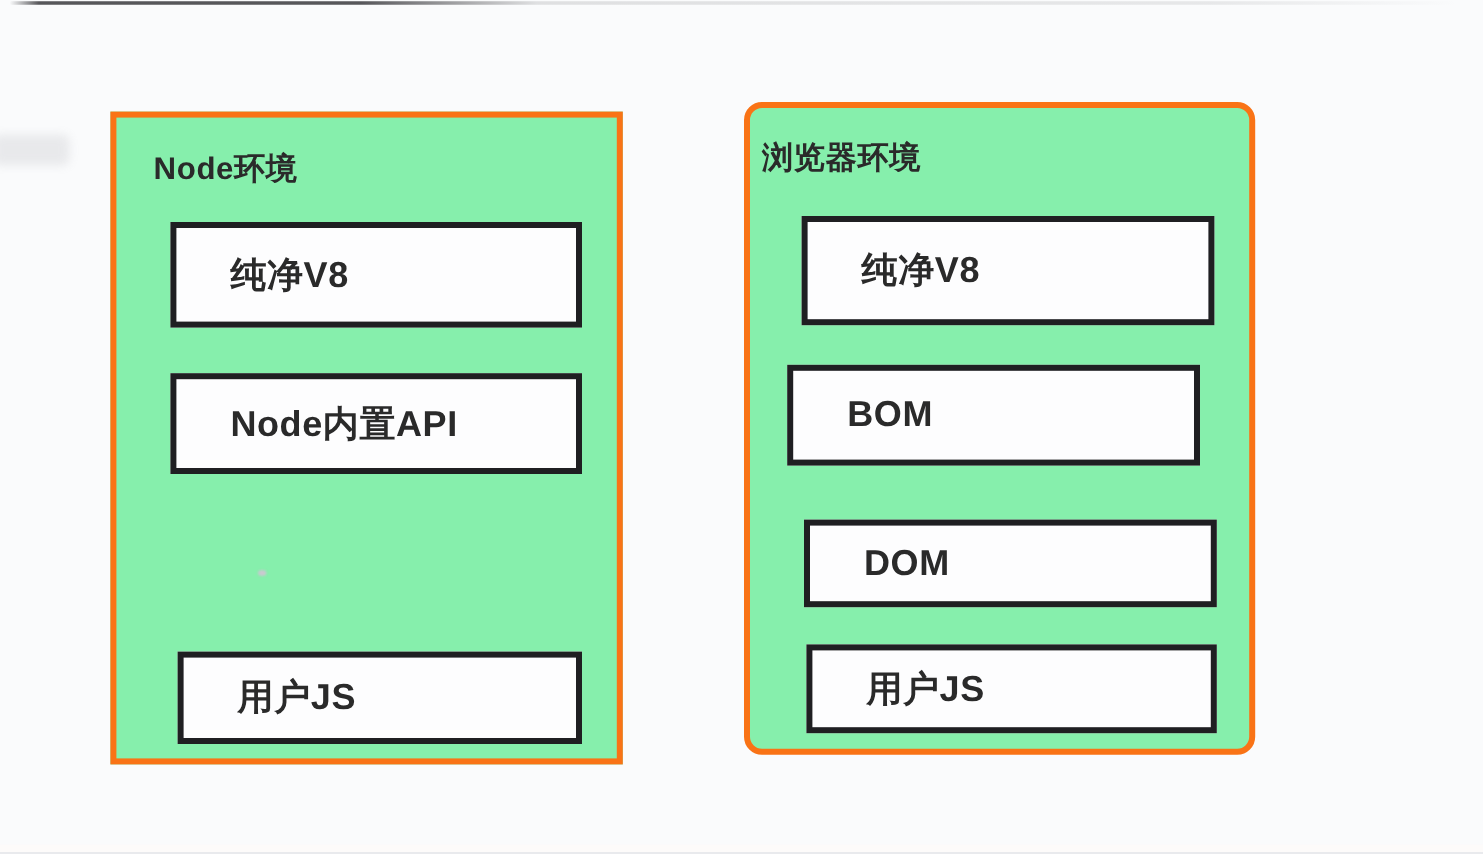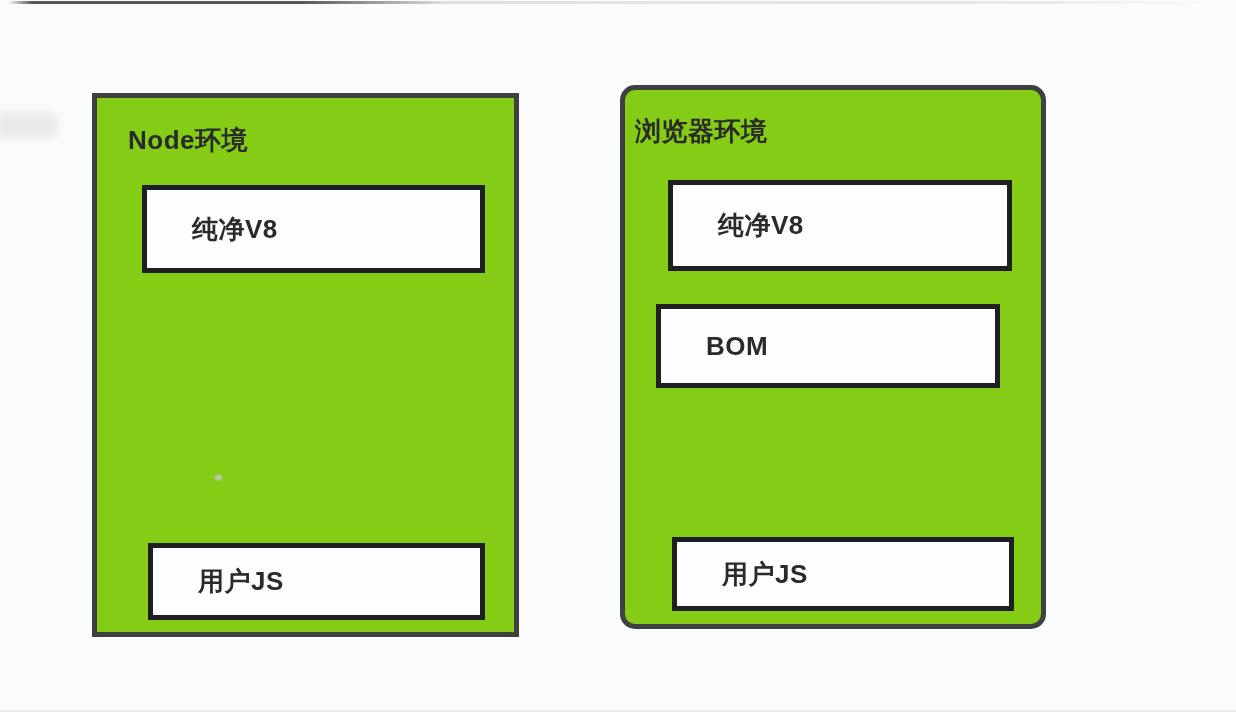--- a/index.html
+++ b/index.html
@@ -50,22 +50,22 @@
     width: 7px; height: 5px;
     background: #c9c9cf;
     border-radius: 50%;
     filter: blur(1px);
   }
 
   
   .panel {
     position: absolute;
     box-sizing: border-box;
-    border: 5px solid #404040;
-    background: #84cc16;
+    border: 5px solid #f97316;
+    background: #86efac;
     text-align: center;
   }
   .panel-node    { left: 92px;  top: 93px; width: 427px; height: 544px; }
   .panel-browser { left: 620px; top: 85px; width: 426px; height: 544px; border-radius: 15px; }
 
   .panel-title {
     position: absolute;
     font-size: 26px;
     font-weight: 600;
     color: #2a2a2a;
@@ -76,21 +76,21 @@
   .panel-browser .panel-title { left: 10px; top: 24px; }
 
   .inner-box {
     position: absolute;
     box-sizing: border-box;
     border: 5px solid #1f1f22;
     background: #fdfdfe;
     display: flex;
     align-items: center;
     padding-left: 45px;
-    font-size: 26px;
+    font-size: 30px;
     font-weight: 600;
     color: #2a2a2a;
     letter-spacing: 0.5px;
     white-space: nowrap;
   }
 
   
   .panel-node .box-0 { left: 45px; top: 87px;  width: 343px; height: 88px; }
   .panel-node .box-1 { left: 45px; top: 213px; width: 343px; height: 84px; }
   .panel-node .box-2 { left: 51px; top: 445px; width: 337px; height: 77px; }
@@ -108,35 +108,41 @@
 
   <div class="top-edge-line"></div>
   <div class="watermark-smudge"></div>
 
   <div class="panel panel-node">
     <div class="panel-title">Node环境</div>
 
     <div class="inner-box box-0">
       <span>纯净V8</span>
     </div>
+    <div class="inner-box box-1">
+      <span>Node内置API</span>
+    </div>
     <div class="inner-box box-2">
       <span>用户JS</span>
     </div>
   </div>
 
   <div class="stray-dot"></div>
 
   <div class="panel panel-browser">
     <div class="panel-title">浏览器环境</div>
 
     <div class="inner-box box-0">
       <span>纯净V8</span>
     </div>
     <div class="inner-box box-1">
       <span>BOM</span>
     </div>
+    <div class="inner-box box-2">
+      <span>DOM</span>
+    </div>
     <div class="inner-box box-3">
       <span>用户JS</span>
     </div>
   </div>
 
   <div class="bottom-edge-strip"></div>
 </div>
 
 </body></html>

